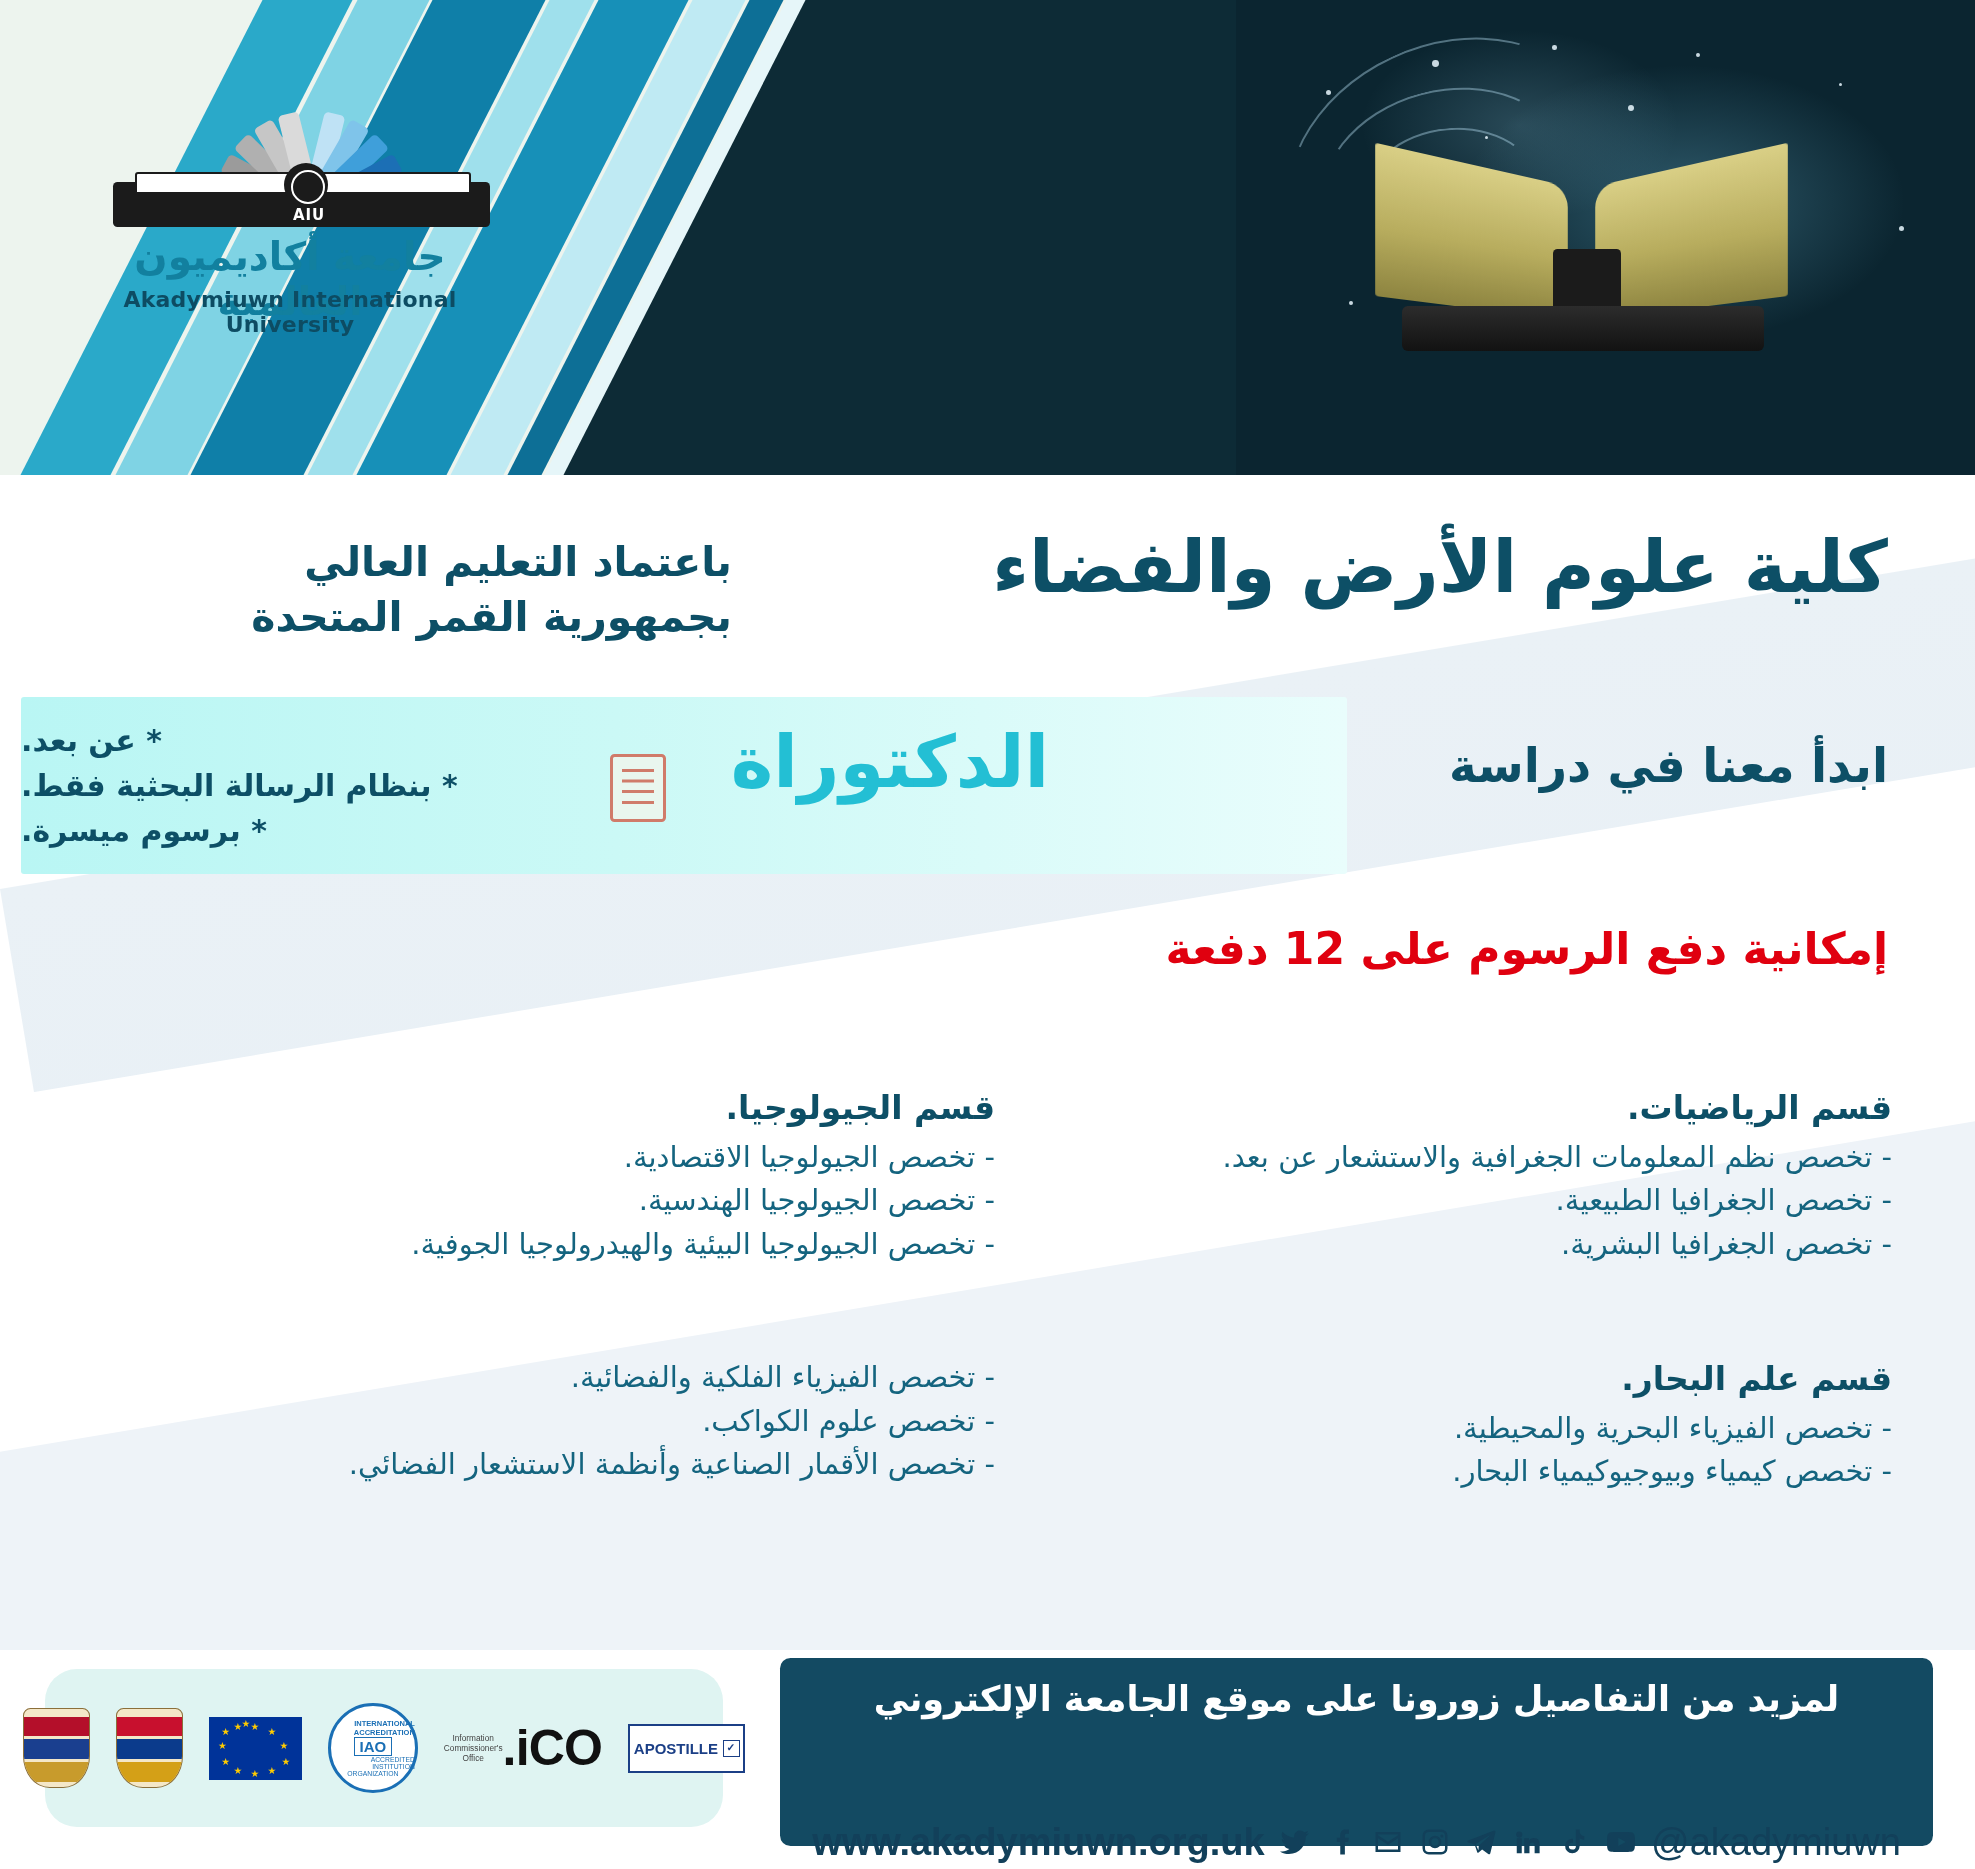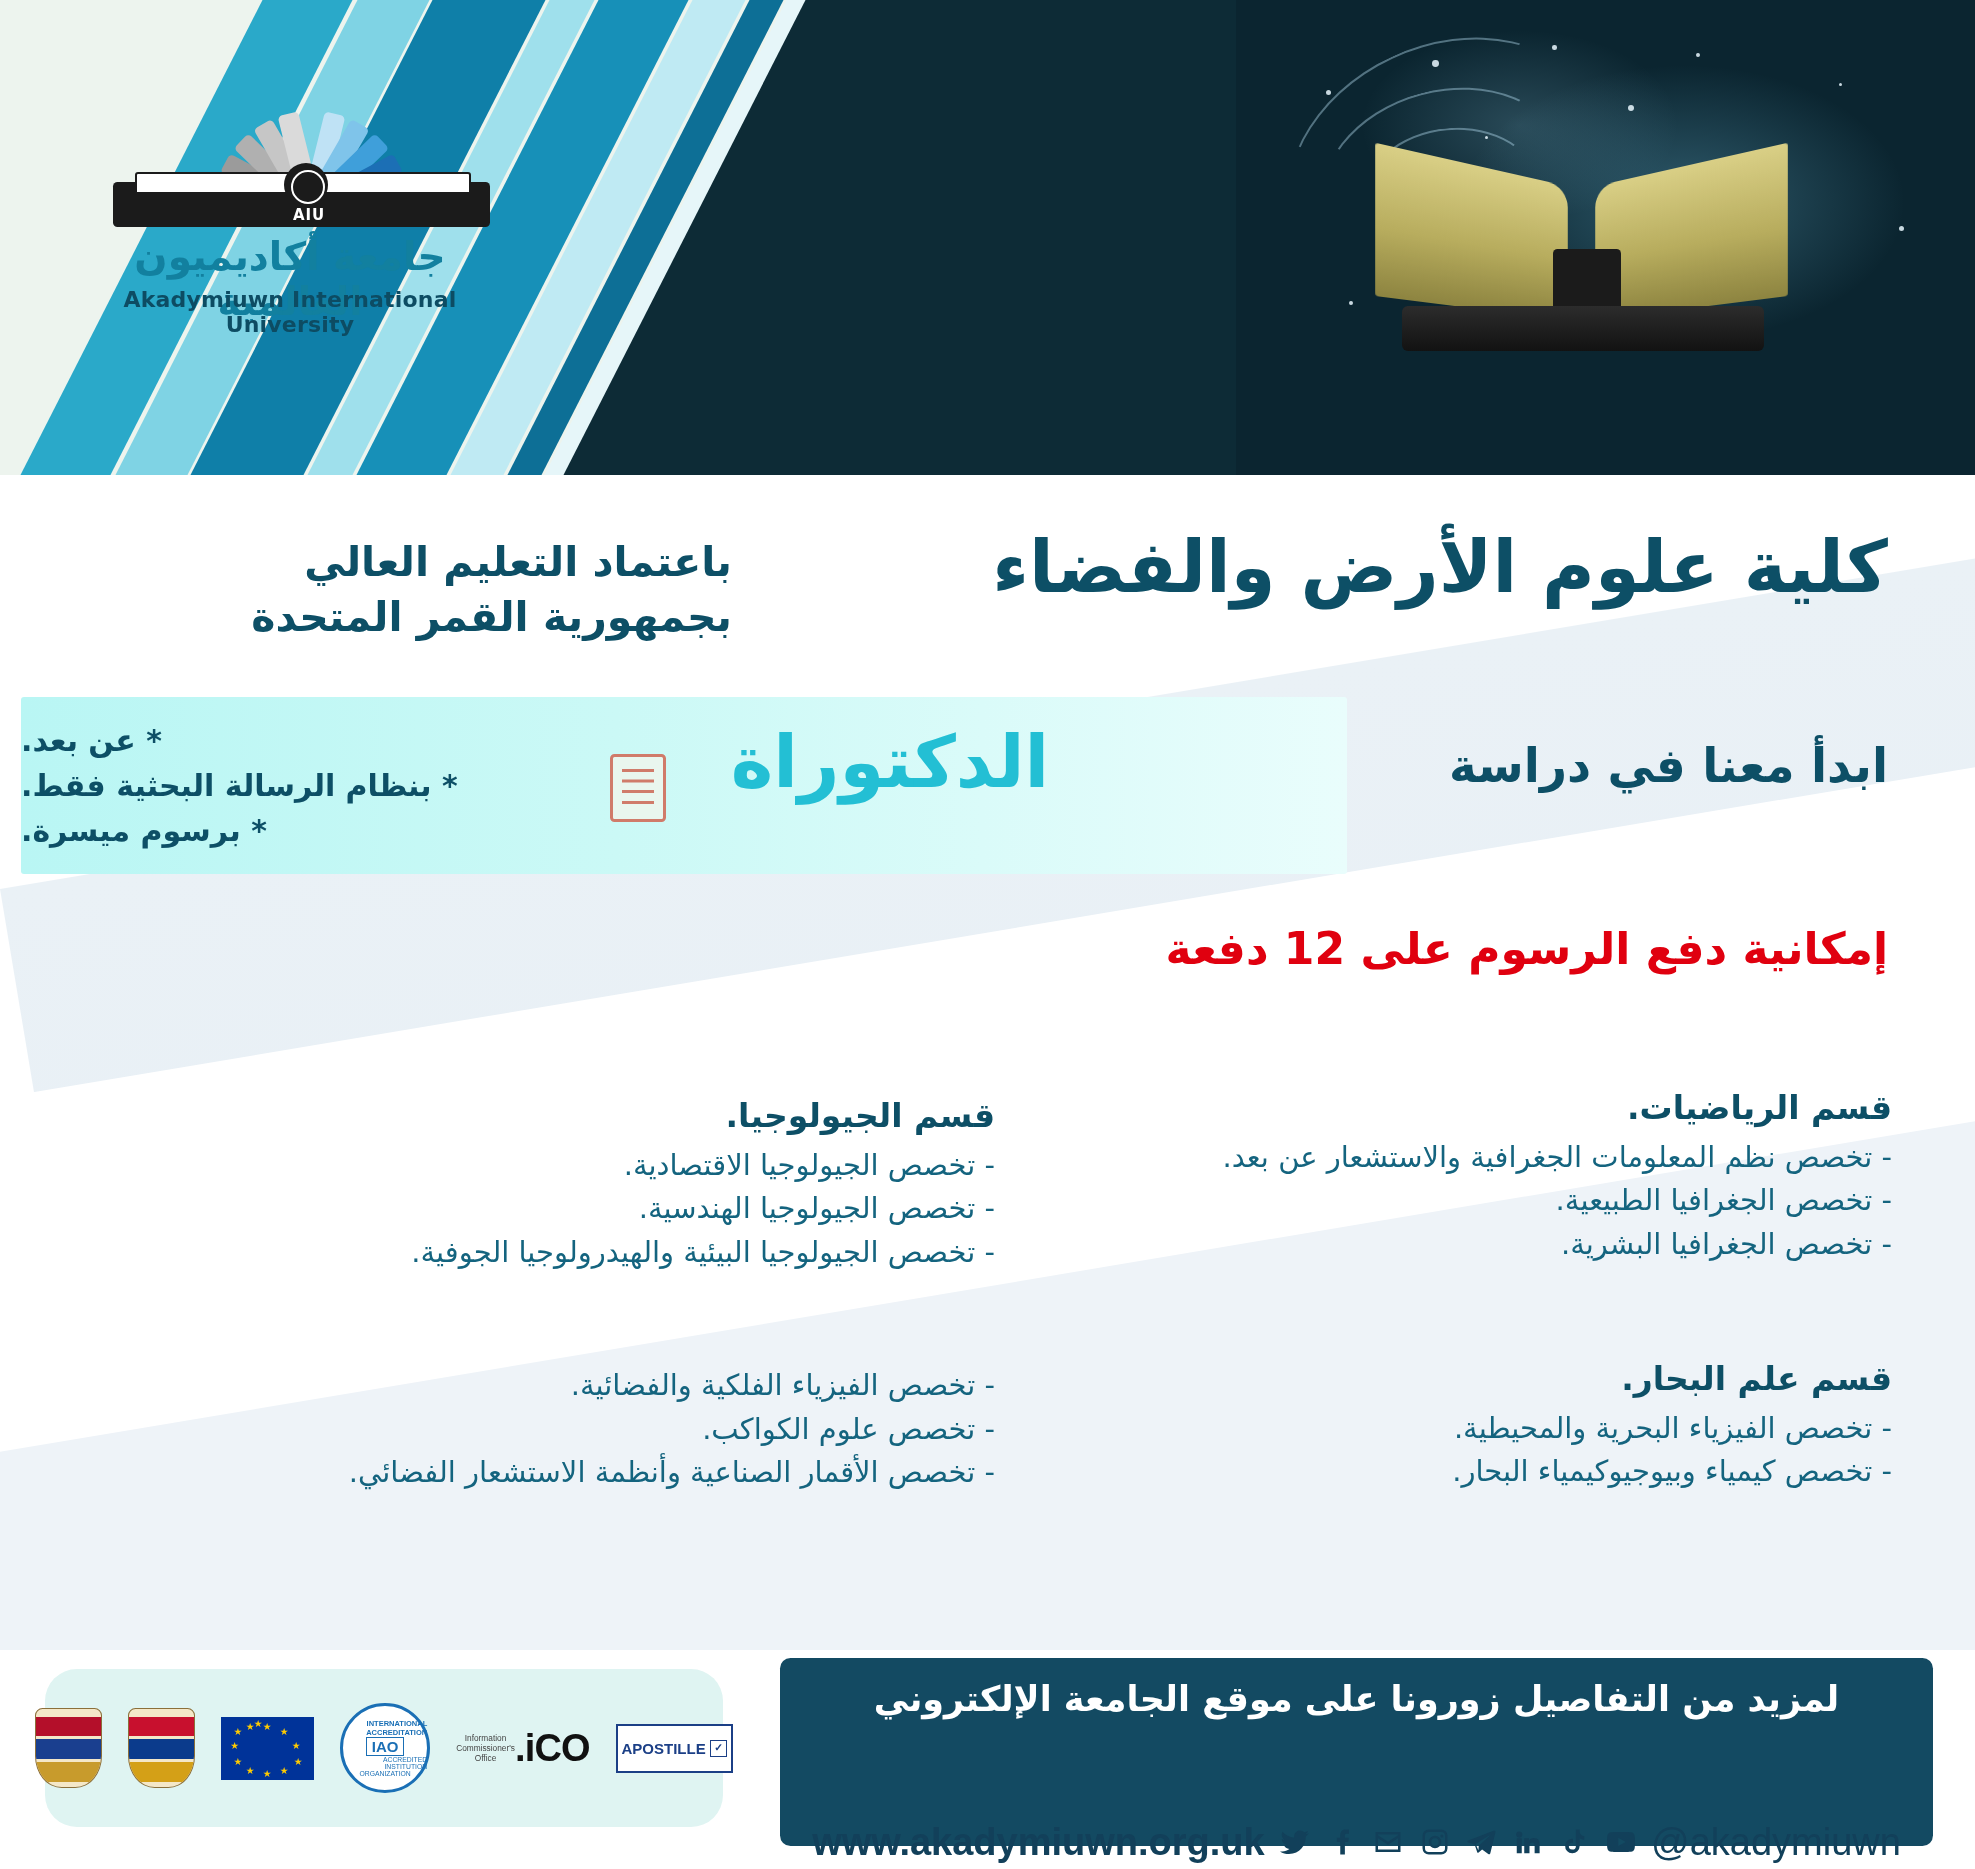--- a/index.html
+++ b/index.html
@@ -170,21 +170,21 @@
 
   .red-line{
     position:absolute;right:87px;top:923px;width:1432px;text-align:right;
     color:#e0000f;font-size:44px;font-weight:bold;
   }
 
   
   .depts{position:absolute;left:0;top:1085px;width:1975px;height:414px;}
   .col{position:absolute;width:851px;text-align:right;direction:rtl;}
   .col-right{right:83px;}
-  .col-left{right:980px;margin-top:8px;}
+  .col-left{right:980px;}
   .dept{margin-bottom:0;}
   .dept h3{
     margin:0 0 4.5px 0;color:#0d4f66;font-size:33px;font-weight:bold;line-height:1.4;
   }
   .dept p{
     margin:0;color:#14647f;font-size:29px;line-height:1.5;font-weight:500;
   }
   .dept.second{margin-top:90px;}
 
   
@@ -201,21 +201,21 @@
     width:113px;height:45px;border:2.3px solid #1b3f86;background:#fff;
     display:flex;align-items:center;justify-content:center;gap:4.5px;
     font-size:15px;font-weight:bold;color:#1b3f86;font-family:"Liberation Sans",sans-serif;
   }
   .badge-apostille .chk{
     width:15px;height:15px;border:1.5px solid #1b3f86;font-size:10.5px;line-height:13.6px;text-align:center;
   }
   .badge-ico{
     font-family:"Liberation Sans",sans-serif;text-align:center;color:#111;
   }
-  .badge-ico .big{font-size:38px;font-weight:bold;letter-spacing:-0.8px;}
+  .badge-ico .big{font-size:50px;font-weight:bold;letter-spacing:-0.8px;}
   .badge-ico .small{font-size:8.3px;color:#444;}
   .badge-iao{
     width:84px;height:84px;border-radius:50%;border:3px solid #1a6fb5;
     background:#fff;display:flex;flex-direction:column;align-items:center;justify-content:center;
     color:#1a6fb5;font-family:"Liberation Sans",sans-serif;
   }
   .badge-iao .t{font-size:7.5px;font-weight:bold;}
   .badge-iao .m{font-size:15px;font-weight:bold;border:1.5px solid #1a6fb5;padding:0 4.5px;}
   .badge-iao .b{font-size:6.8px;}
   .badge-eu{

